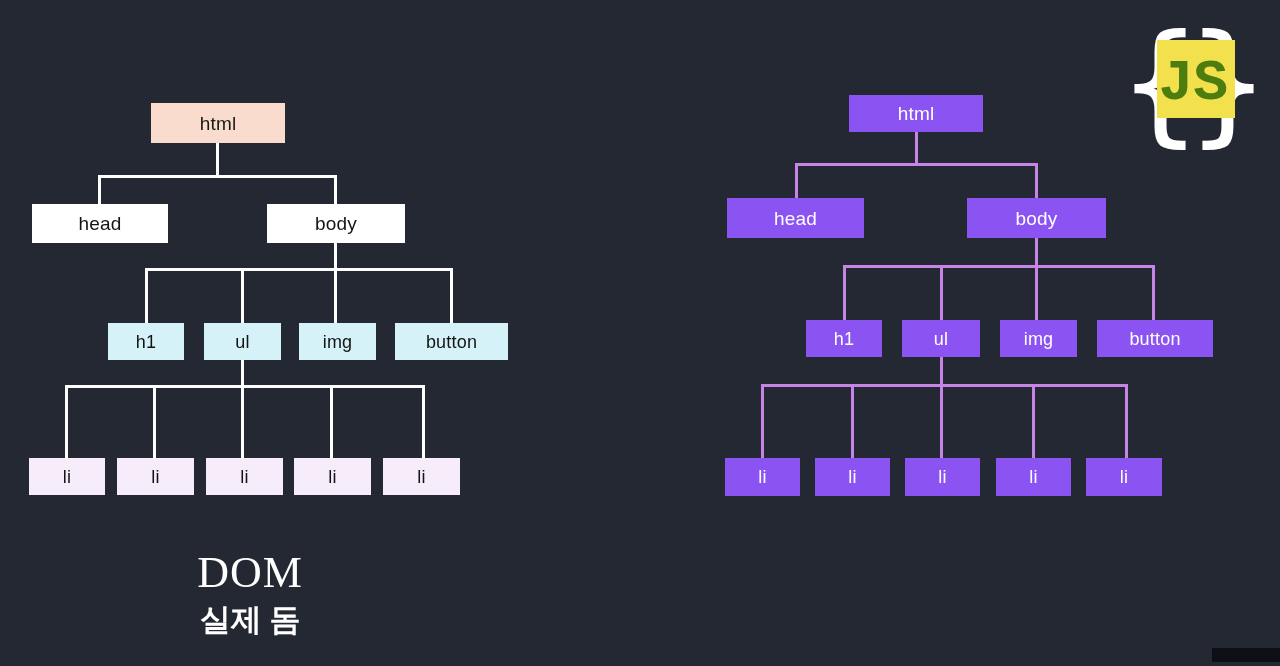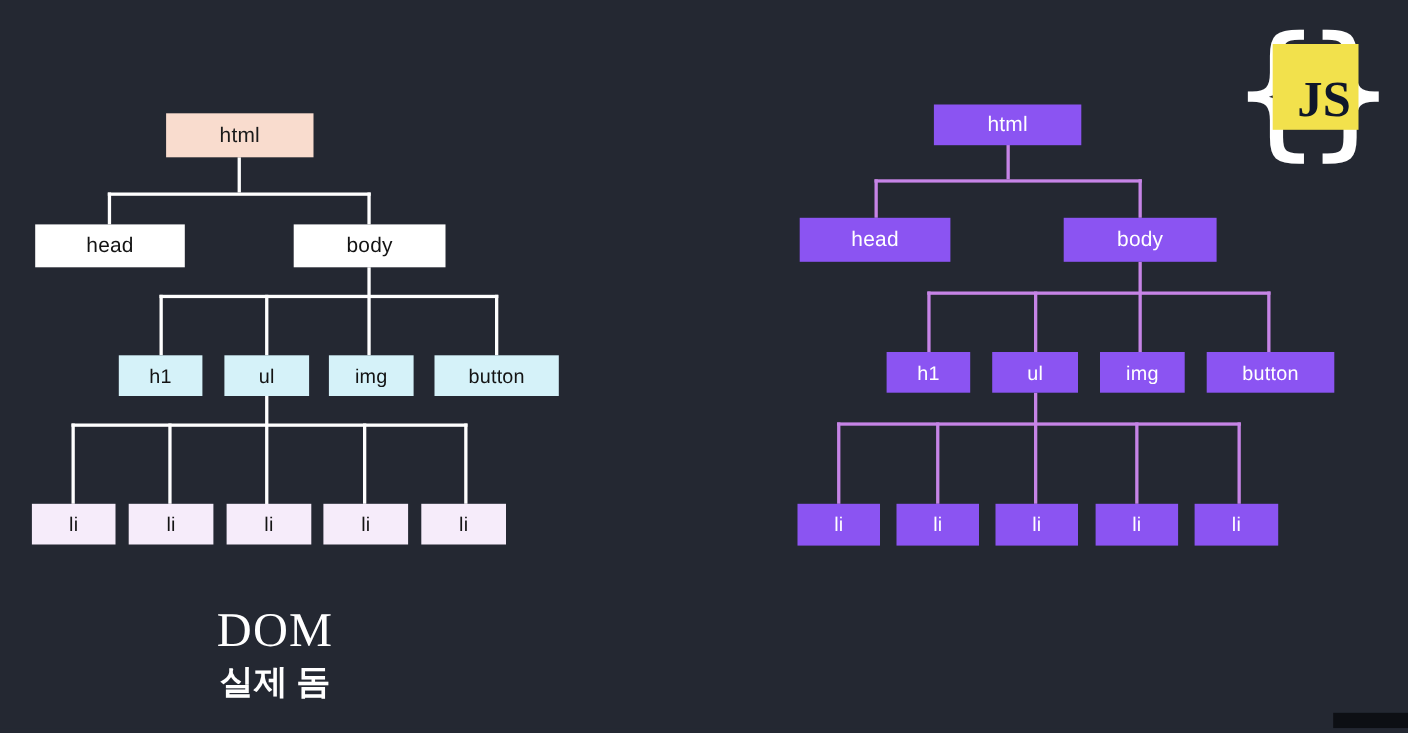--- a/index.html
+++ b/index.html
@@ -102,26 +102,26 @@
     left: 39px;
     top: 22px;
     width: 78px;
     height: 78px;
     background: #f2e14c;
     display: flex;
     align-items: flex-end;
     justify-content: flex-end;
   }
   #js-badge .square span {
-    color: #0f172a;
-    font-size: 46px;
+    color: #4d7c0f;
+    font-size: 58px;
     font-weight: 700;
     line-height: 1;
     padding: 0 7px 5px 0;
-    font-family: Liberation Serif, serif;
+    font-family: Liberation Mono, monospace;
   }
 
   
   #corner-patch {
     position: absolute;
     right: 0;
     bottom: 0;
     width: 68px;
     height: 14px;
     background: #0d0f14;

